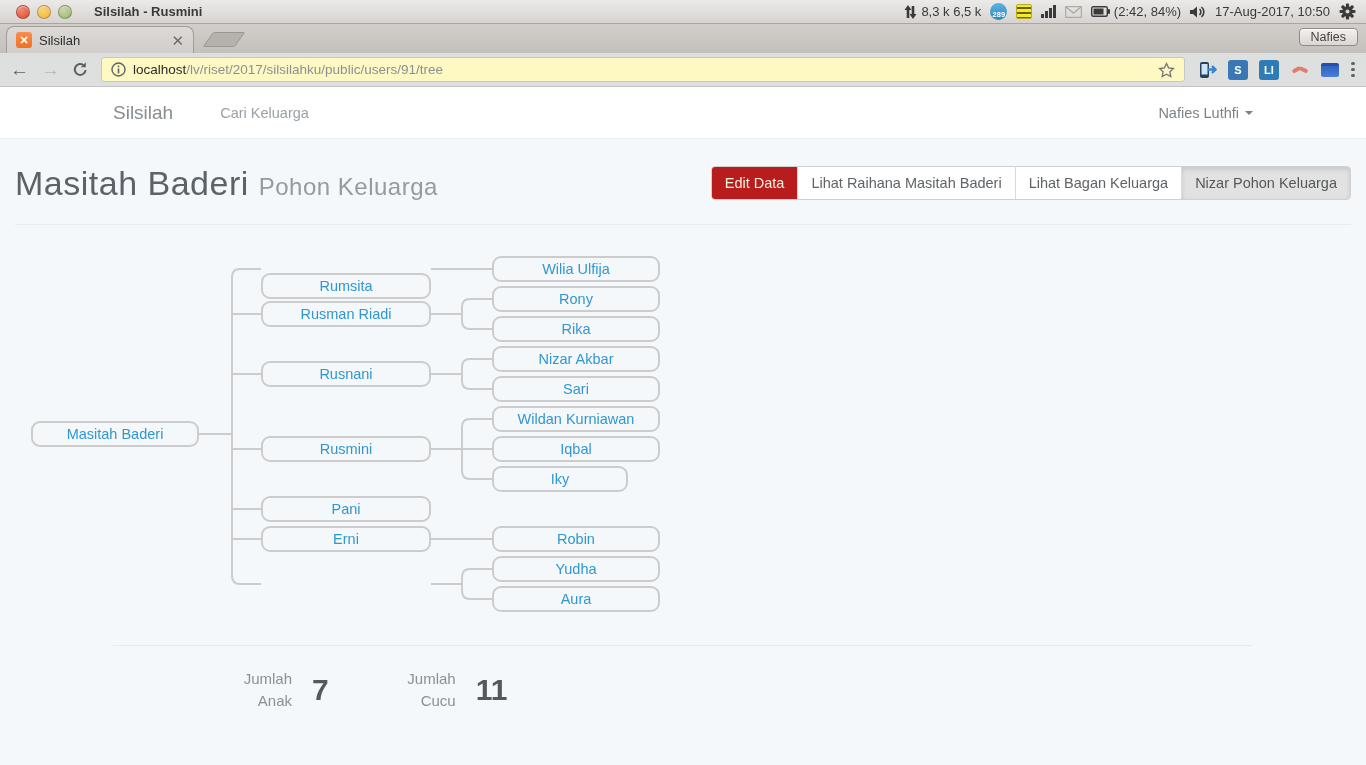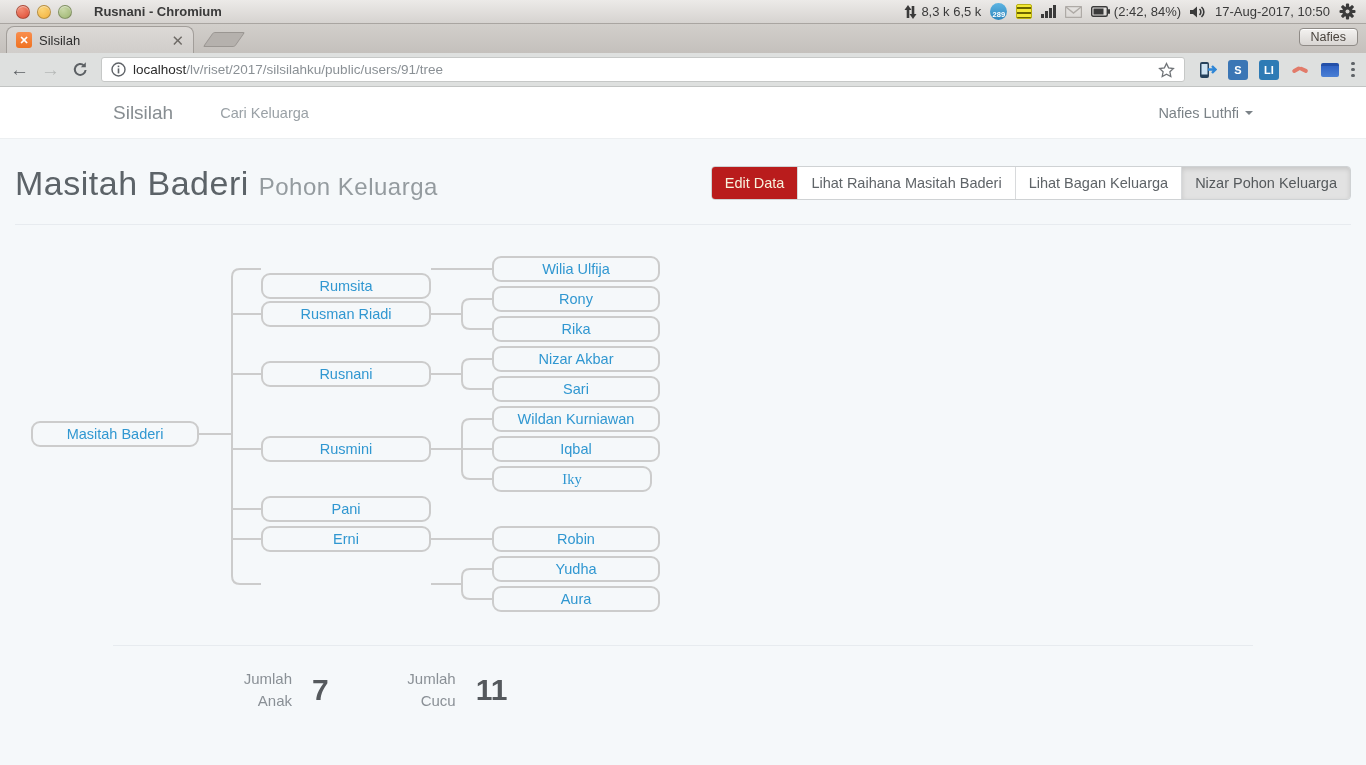--- a/index.html
+++ b/index.html
@@ -42,21 +42,21 @@
                 margin:0 0 6px 14px; border:1px solid #9a9692; }
   .profile-chip { position:absolute; right:8px; top:4px; background:linear-gradient(#f4f2f0,#d9d6d3);
                   border:1px solid #8f8b87; border-radius:4px; padding:1px 11px; font-size:12.5px;
                   color:#4a443e; box-shadow:inset 0 1px 0 #fff; }
 
   
   .toolbar { height:34px; background:#dee0df; border-bottom:1px solid #c2c4c3; display:flex;
              align-items:center; padding:0 10px; gap:12px; }
   .navbtn { font-size:19px; color:#5c6064; line-height:1; }
   .navbtn.disabled { color:#b5b8b7; }
-  .urlbar { flex:1; height:25px; background:#ffffff; border:1px solid #c6c8c7; border-radius:3px;
+  .urlbar { flex:1; height:25px; background:#fef9c3; border:1px solid #c6c8c7; border-radius:3px;
             display:flex; align-items:center; padding:0 9px; font-size:13.5px; gap:7px; }
   .url-host { color:#2b2b2b; }
   .url-path { color:#8a9095; }
   .url-spacer { flex:1; }
   .ext-row { display:flex; align-items:center; gap:11px; }
   .ext-sq { width:20px; height:20px; border-radius:3px; color:#fff; font-weight:bold; font-size:11px;
             display:flex; align-items:center; justify-content:center; }
   .ext-s  { background:#3b76b5; }
   .ext-li { background:#2e7bb5; }
   .ext-box { width:18px; height:14px; background:linear-gradient(#2f62c4,#4a7fd4); border-radius:2px;
@@ -106,21 +106,21 @@
 </style>
 </head>
 <body>
 
 <div class="panel">
   <div class="win-controls">
     <span class="wbtn close"></span>
     <span class="wbtn min"></span>
     <span class="wbtn max"></span>
   </div>
-  <span class="panel-title">Rusnani - Chromium</span>
+  <span class="panel-title">Silsilah - Rusmini</span>
 
   <div class="panel-right">
     <span class="ind">
       <svg class="icon-svg" width="13" height="14" viewBox="0 0 13 14">
         <path d="M4 5 L4 13" stroke="#3a3a3a" stroke-width="2.6"></path>
           <path d="M4 0 L7.5 5 L0.5 5 Z" fill="#3a3a3a"></path>
         <path d="M9 1 L9 9" stroke="#3a3a3a" stroke-width="2.6"></path>
           <path d="M9 14 L12.5 9 L5.5 9 Z" fill="#3a3a3a"></path>
       </svg>
       <span>8,3 k 6,5 k</span>
@@ -274,21 +274,21 @@
   <div class="tnode" style="left: 477px; width: 168px; top: 9px;">Wilia Ulfija</div>
       <div class="tnode" style="left: 246px; width: 170px; top: 26px;">Rumsita</div>
       <div class="tnode" style="left: 477px; width: 168px; top: 39px;">Rony</div>
       <div class="tnode" style="left: 477px; width: 168px; top: 69px;">Rika</div>
       <div class="tnode" style="left: 246px; width: 170px; top: 54px;">Rusman Riadi</div>
       <div class="tnode" style="left: 477px; width: 168px; top: 99px;">Nizar Akbar</div>
       <div class="tnode" style="left: 477px; width: 168px; top: 129px;">Sari</div>
       <div class="tnode" style="left: 246px; width: 170px; top: 114px;">Rusnani</div>
       <div class="tnode" style="left: 477px; width: 168px; top: 159px;">Wildan Kurniawan</div>
       <div class="tnode" style="left: 477px; width: 168px; top: 189px;">Iqbal</div>
-      <div class="tnode" style="left: 477px; width: 160px; top: 219px; font-family: Liberation Serif, serif;">Iky</div>
+      <div class="tnode" style="left: 477px; width: 136px; top: 219px;">Iky</div>
       <div class="tnode" style="left: 246px; width: 170px; top: 189px;">Rusmini</div>
       <div class="tnode" style="left: 246px; width: 170px; top: 249px;">Pani</div>
       <div class="tnode" style="left: 477px; width: 168px; top: 279px;">Robin</div>
       <div class="tnode" style="left: 246px; width: 170px; top: 279px;">Erni</div>
       <div class="tnode" style="left: 477px; width: 168px; top: 309px;">Yudha</div>
       <div class="tnode" style="left: 477px; width: 168px; top: 339px;">Aura</div>
       <div class="tnode" style="left: 16px; width: 168px; top: 174px;">Masitah Baderi</div>
     </div>
 
   <div class="stats-section">

